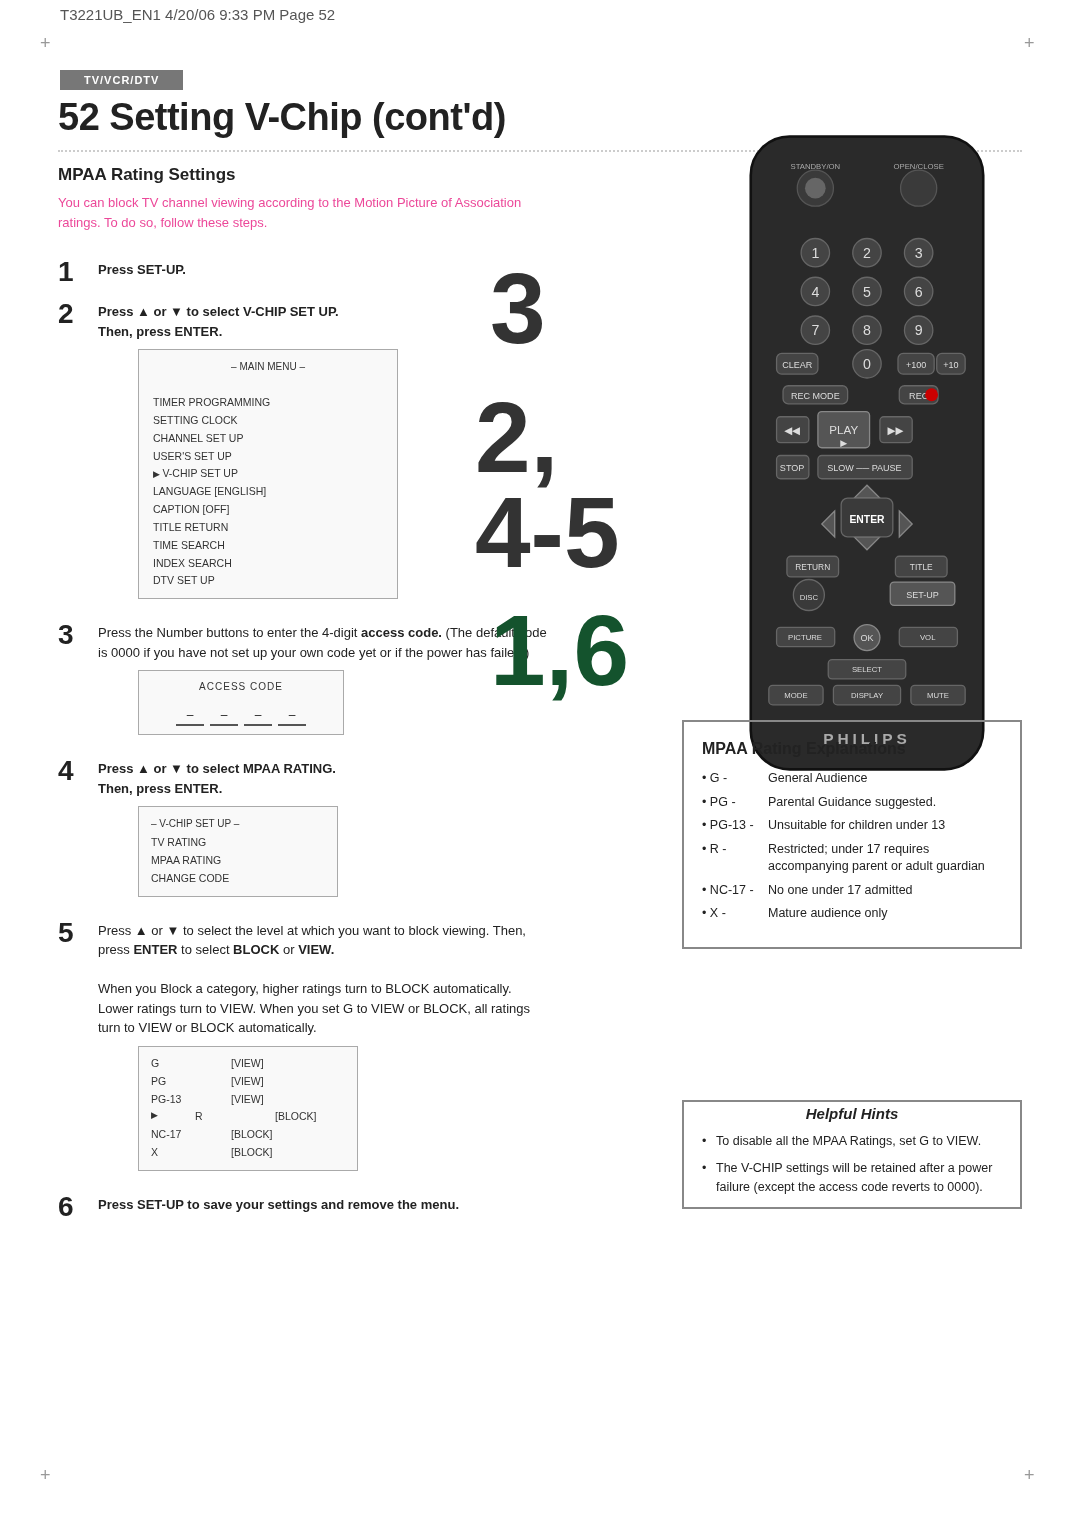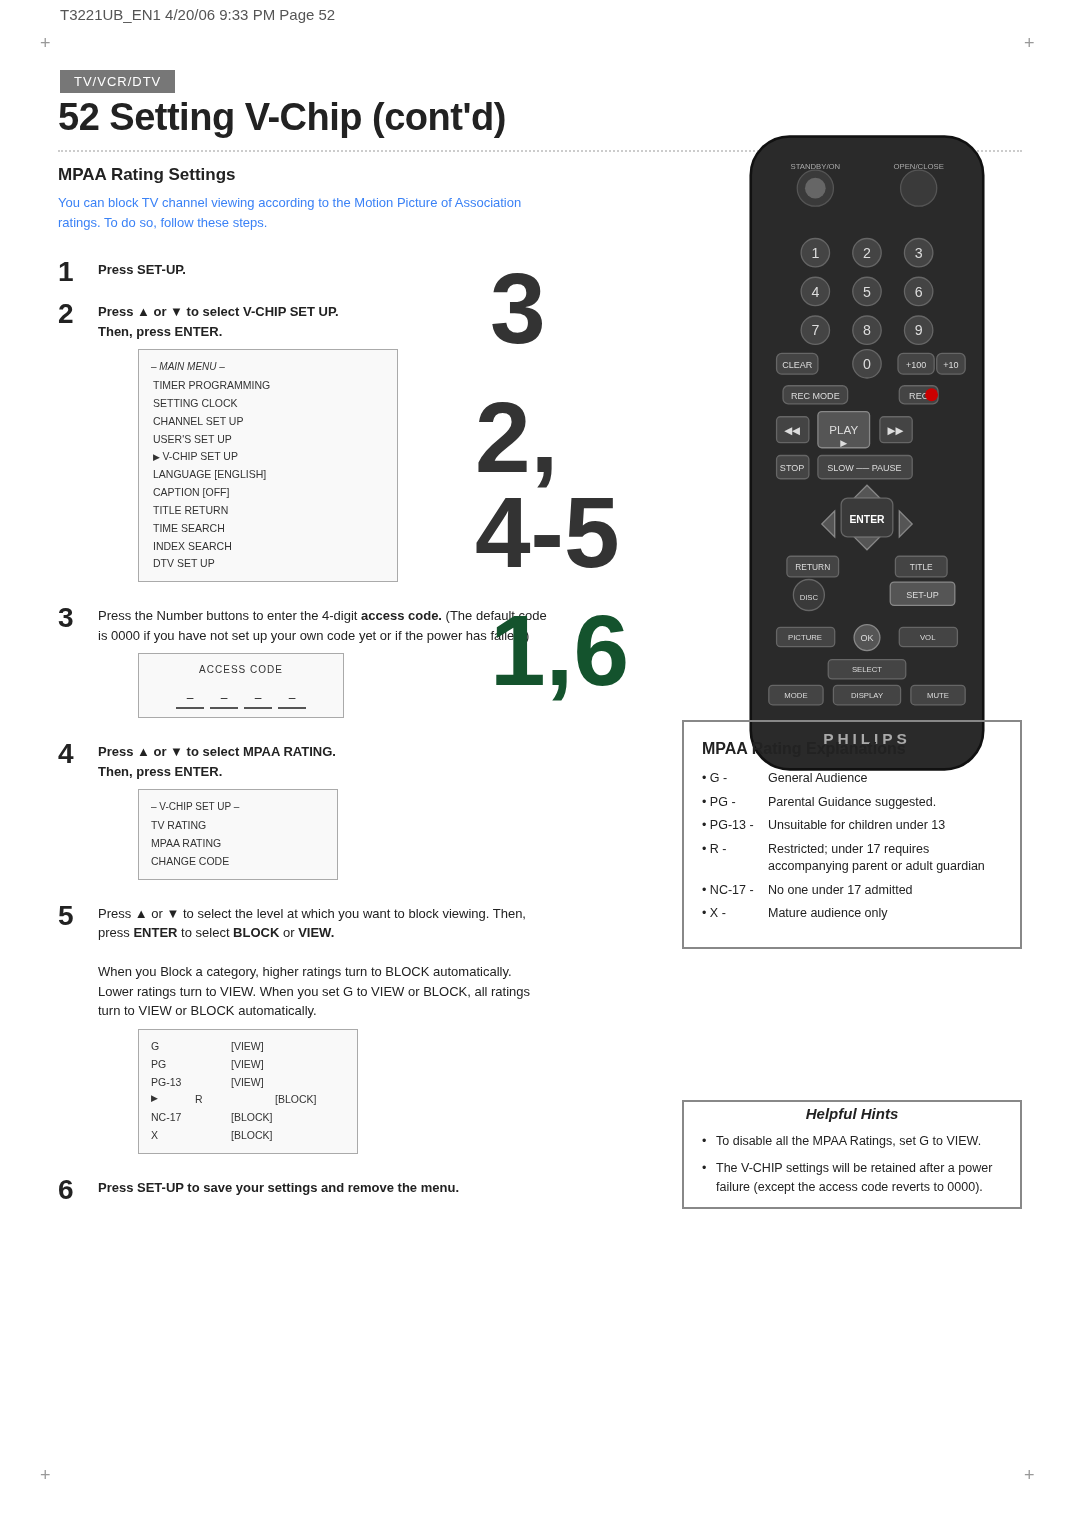--- a/index.html
+++ b/index.html
@@ -46,23 +46,23 @@
     .ch-bl { bottom: 38px; left: 38px; }
     .ch-br { bottom: 38px; right: 38px; }
 
     
     .tv-badge {
       position: absolute;
       top: 70px;
       left: 60px;
       background: #777;
       color: #fff;
-      font-size: 13px;
-      font-weight: normal;
-      padding: 4px 14px;
+      font-size: 11px;
+      font-weight: bold;
+      padding: 4px 24px;
       letter-spacing: 1px;
     }
 
     
     .main-title {
       position: absolute;
       top: 96px;
       left: 58px;
       font-size: 38px;
       font-weight: bold;
@@ -89,21 +89,21 @@
     }
 
     
     .intro-text {
       position: absolute;
       top: 193px;
       left: 58px;
       width: 480px;
       font-size: 13px;
       line-height: 1.5;
-      color: #3b82f6;
+      color: #ec4899;
     }
 
     
     .left-col {
       position: absolute;
       top: 258px;
       left: 58px;
       width: 490px;
     }
 
@@ -135,23 +135,23 @@
       border: 1px solid #aaa;
       background: #f9f9f9;
       margin: 8px 0 8px 40px;
       padding: 8px 12px;
       font-size: 10.5px;
       line-height: 1.7;
       color: #333;
       width: 260px;
     }
     .menu-box .menu-title {
+      text-align: center;
       font-size: 10px;
-      margin-bottom: 2px;
-      font-style: italic;
+      margin-bottom: 19px;
     }
     .menu-box .menu-item {
       padding-left: 2px;
     }
     .menu-box .menu-item.selected::before {
       content: '▶ ';
       font-size: 9px;
     }
 
     .dtv-note {

